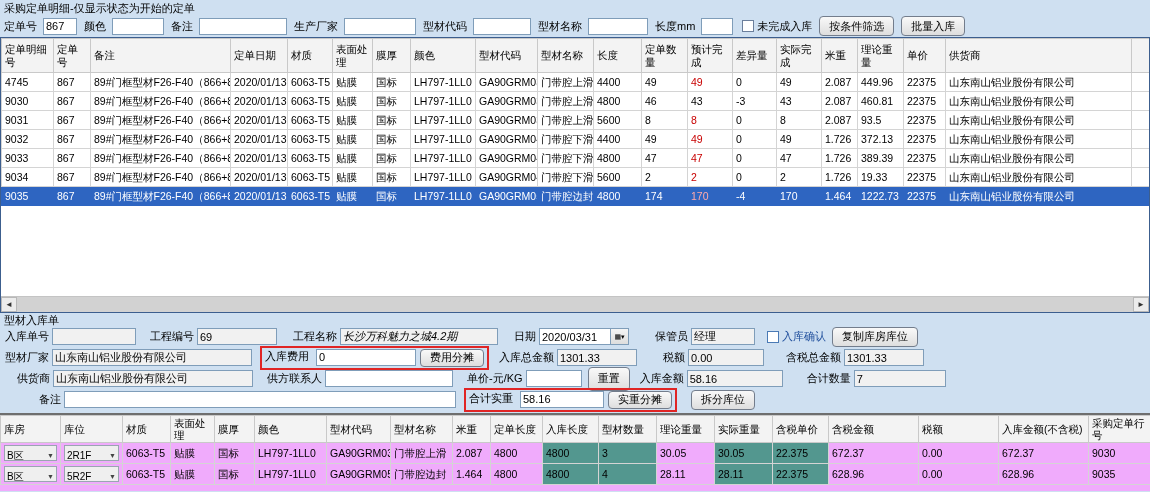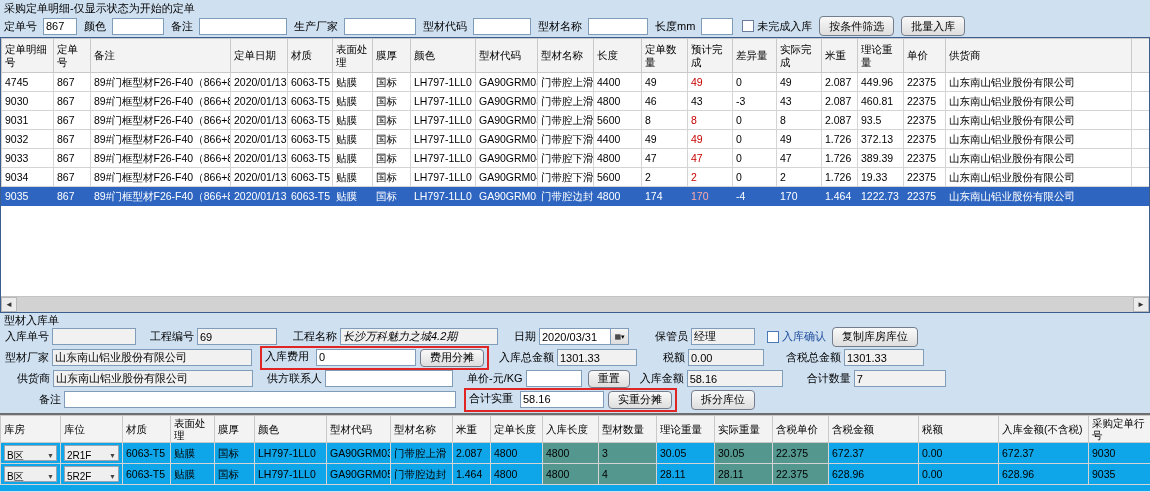--- a/index.html
+++ b/index.html
@@ -30,21 +30,21 @@
        line-height:13px;text-align:center;color:#333;flex:none}
   .sthumb{height:15px;flex:1;background:#d2d2d2}
   .form-title{height:13px;line-height:12px;padding:1px 4px 0}
   .frow{display:flex;align-items:center;height:21px;padding:0 5px}
   .lbl{white-space:nowrap;margin-right:3px}
   .blue{color:#1f4e9c}
   .redbox{display:flex;border:2px solid #e02525;padding:1px 3px;gap:4px}
   .dsel{display:flex;align-items:center}
   .dbtn{width:18px;height:17px;border:1px solid #7f9db9;border-left:none;
        background:linear-gradient(#f5f5f5,#ddd);font-size:7px;line-height:15px;text-align:center}
-  .bgrid-outer{margin-top:3px;background:#0ea5e9;border-top:2px solid #6e6e6e;height:78px;overflow:hidden}
+  .bgrid-outer{margin-top:3px;background:#f0abfc;border-top:2px solid #6e6e6e;height:78px;overflow:hidden}
   .bgrid th{height:27px}
   .bgrid td{height:21px;line-height:19px}
   .ccombo{display:flex;justify-content:space-between;height:16px;background:#efefef;
        border:1px solid #9aa5b1;padding:0 2px;font-size:10px}
   .carr{font-size:7px;color:#444}
 </style>
 </head>
 <body>
 
 <div class="app">
@@ -333,21 +333,21 @@
     <input class="tbx ro" style="width: 80px;" value="1301.33">
   </div>
 
   <div class="frow">
     <span class="lbl" style="margin-left:12px">供货商</span>
     <input class="tbx ro" style="width: 200px;" value="山东南山铝业股份有限公司">
     <span class="lbl" style="margin-left:14px">供方联系人</span>
     <input class="tbx" style="width: 128px;" value="">
     <span class="lbl" style="margin-left:14px">单价-元/KG</span>
     <input class="tbx" style="width: 56px;" value="">
-    <button class="btn" style="margin-left:6px;height:18px">重置</button>
+    <button class="btn" style="margin-left:6px;height:24px">重置</button>
     <span class="lbl" style="margin-left:10px">入库金额</span>
     <input class="tbx ro" style="width: 96px;" value="58.16">
     <span class="lbl" style="margin-left:24px">合计数量</span>
     <input class="tbx ro" style="width: 92px;" value="7">
   </div>
 
   <div class="frow">
     <span class="lbl" style="margin-left:34px">备注</span>
     <input class="tbx" style="width: 392px;" value="">
     <span class="redbox" style="margin-left:8px">

